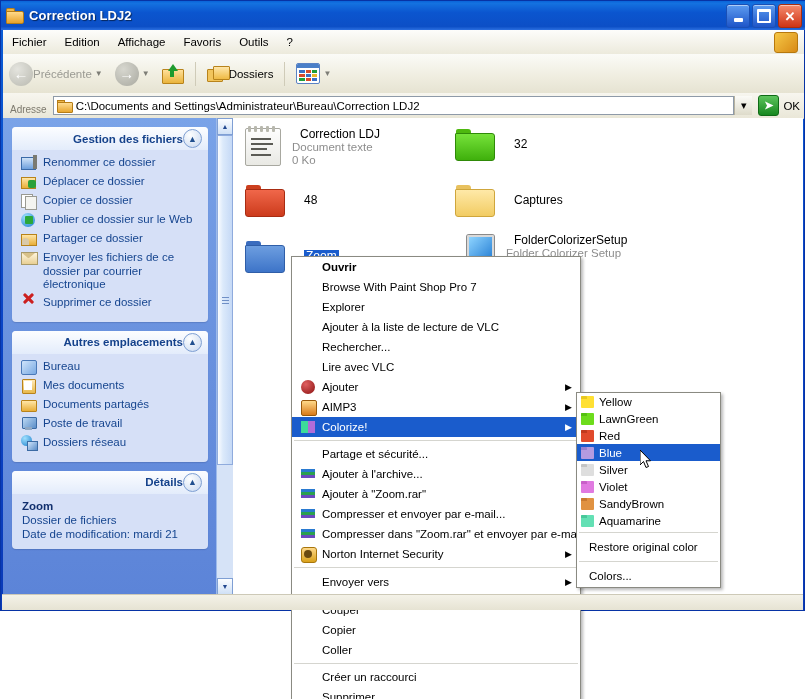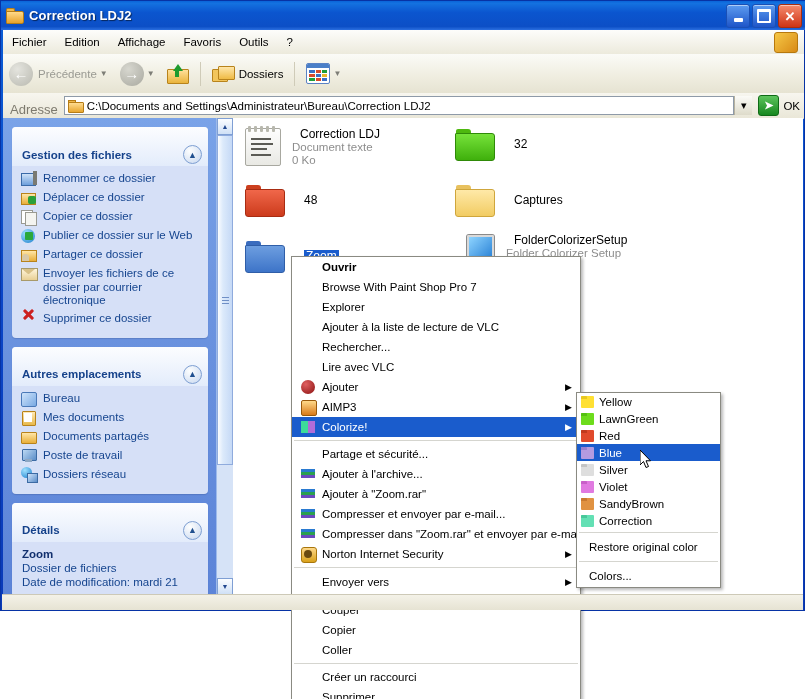--- a/index.html
+++ b/index.html
@@ -39,21 +39,21 @@
   .mitem{padding:3px 9px;color:#000;font-size:11.5px;cursor:default;}
   #menu-flag{position:absolute;right:6px;top:2px;width:22px;height:19px;
       background:linear-gradient(135deg,#f6c846,#d88a16);border-radius:3px;
       border:1px solid #b7780d;}
 
   
   #toolbar{position:absolute;left:2px;top:53px;width:801px;height:39px;
            background:linear-gradient(180deg,#fbfbf7 0%,#f0eee1 55%,#e6e3d2 100%);
            border-bottom:1px solid #d4d0be;display:flex;align-items:center;}
   .tbtn{display:flex;align-items:center;height:32px;padding:0 6px;cursor:default;}
-  .tlabel{margin-left:5px;font-size:11.5px;color:#000;}
+  .tlabel{font-size:11.5px;color:#000;}
   .tlabel.dis{color:#9a9a93;}
   .circ{width:24px;height:24px;border-radius:50%;display:flex;align-items:center;
         justify-content:center;font-size:15px;font-weight:bold;color:#fff;}
   .circ.back{background:radial-gradient(circle at 35% 30%,#e4e4de,#b9b9b0);color:#fff;}
   .circ.fwd{background:radial-gradient(circle at 35% 30%,#d7d7cf,#a9a9a0);color:#fff;}
   .tarrow{color:#7d7d76;font-size:8px;margin-left:3px;}
   .tsep{width:1px;height:24px;background:#cfcbb8;margin:0 5px;}
   .up-ico{width:22px;height:20px;position:relative;}
   .up-ico .ub{position:absolute;left:0;bottom:0;width:20px;height:13px;
       background:linear-gradient(180deg,#ffe09a,#eab43c);border:1px solid #b8831b;border-radius:1px;}
@@ -73,21 +73,21 @@
   .views{width:22px;height:19px;background:#fff;border:1px solid #5a82c4;border-radius:2px;
       position:relative;overflow:hidden;}
   .views .top{height:4px;background:#4a7fc8;}
   .views .cells{display:grid;grid-template-columns:repeat(3,1fr);gap:1px;padding:2px;}
   .views .cells i{display:block;height:3px;}
 
   
   #addrbar{position:absolute;left:2px;top:92px;width:801px;height:25px;
            background:linear-gradient(180deg,#f7f6ef,#eae7d8);
            border-bottom:1px solid #d4d0be;display:flex;align-items:center;}
-  #addr-label{color:#7d7a6e;font-size:13px;margin:8px 6px 0 7px;}
+  #addr-label{color:#7d7a6e;font-size:10px;margin:8px 6px 0 7px;}
   #addr-field{flex:1;height:19px;background:#fff;border:1px solid #8e9aa8;
               display:flex;align-items:center;box-sizing:border-box;}
   .addr-ico{width:15px;height:12px;margin:0 4px 0 3px;position:relative;flex:none;}
   .addr-ico .ab{position:absolute;left:0;top:2px;width:14px;height:9px;
       background:linear-gradient(180deg,#ffdc90,#e7a62f);border:1px solid #b67d17;border-radius:1px;}
   .addr-ico .at{position:absolute;left:0;top:0;width:6px;height:3px;background:#f0b84a;
       border:1px solid #b67d17;border-bottom:none;}
   #addr-text{font-size:11.5px;color:#000;white-space:nowrap;}
   #addr-drop{width:17px;height:19px;background:linear-gradient(180deg,#fbfbf7,#dedbca);
              border-left:1px solid #b6b2a0;display:flex;align-items:center;justify-content:center;}
@@ -109,21 +109,21 @@
   #sb-thumb{position:absolute;left:0;top:17px;width:16px;height:330px;
             background:linear-gradient(90deg,#fbfdff,#dceafb 35%,#c5d9f6);
             border:1px solid #8fabdd;box-sizing:border-box;
             display:flex;align-items:center;justify-content:center;}
   #sb-thumb .grip{width:7px;height:7px;
         background:repeating-linear-gradient(180deg,#6f8fc6 0 1px,transparent 1px 3px);}
 
   .panel{margin:9px 8px 0 9px;background:#d6e0f7;border-radius:4px;overflow:hidden;
          box-shadow:0 1px 1px rgba(20,40,90,.18);}
   .panel-head{height:23px;background:linear-gradient(180deg,#fcfdff,#e3ecfb);
-              display:flex;align-items:center;padding:16px 6px 0 10px;}
+              display:flex;align-items:center;padding:0 6px 0 10px;text-align:right;}
   .panel-title{color:#15428b;font-weight:bold;font-size:11.5px;flex:1;}
   .chev{width:17px;height:17px;border-radius:50%;
         background:radial-gradient(circle at 35% 30%,#fdfefe,#c8d8f0);
         border:1px solid #7e9fd2;color:#21508f;font-size:9px;
         display:flex;align-items:center;justify-content:center;}
   .panel-body{padding:6px 6px 7px 9px;}
   .prow{display:flex;align-items:flex-start;margin-bottom:4px;cursor:default;}
   .prow .plbl{color:#16458f;font-size:11.5px;line-height:13.5px;margin-left:6px;}
   .pico{width:16px;height:16px;flex:none;position:relative;margin-top:-1px;}
 
@@ -650,21 +650,21 @@
   <div class="cc">
     <div class="sw" style="background:#e09242;">
         <div class="st" style="background:#c87a30;"></div>
       </div>
     <div class="cname">SandyBrown</div>
   </div>
   <div class="cc">
     <div class="sw" style="background:#63e0b4;">
         <div class="st" style="background:#48c89a;"></div>
       </div>
-    <div class="cname">Correction</div>
+    <div class="cname">Aquamarine</div>
   </div>
   <div class="csep"></div>
   <div class="cbig">Restore original color</div>
   <div class="csep"></div>
   <div class="cbig">Colors...</div>
 </div>
 
 <svg id="cursor" viewBox="0 0 12 19">
   <polygon points="0,0 0,15 3.5,11.5 6,17.5 8.5,16.5 6,10.8 10.5,10.8" fill="#fff" stroke="#000" stroke-width="1"></polygon>
 </svg>

